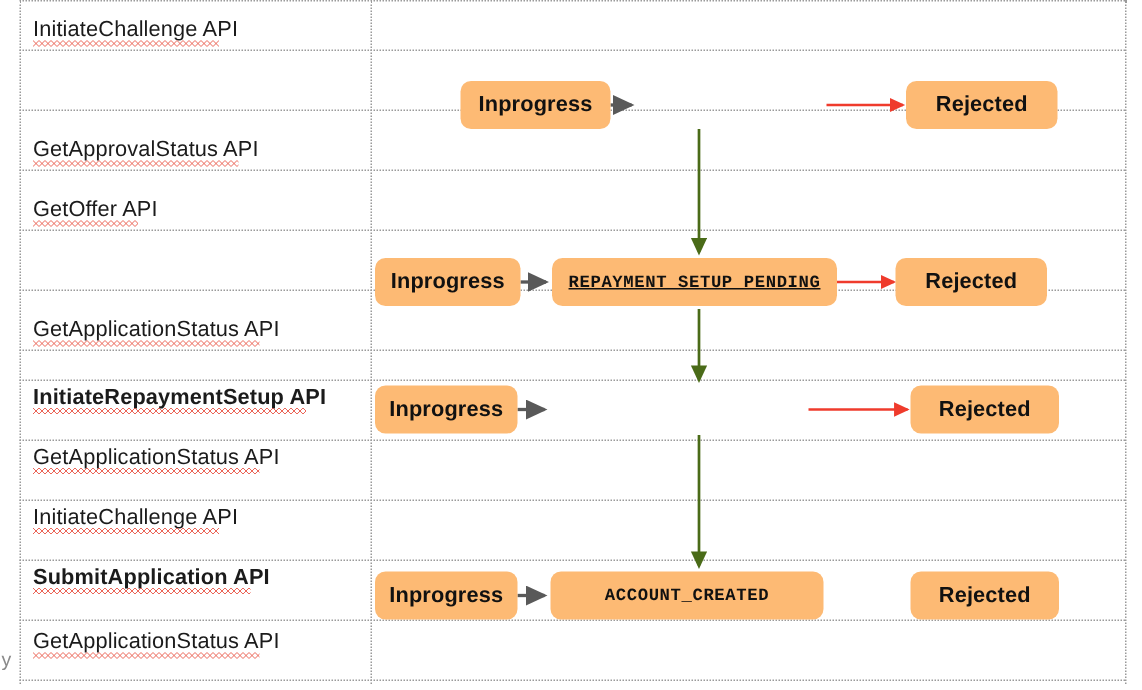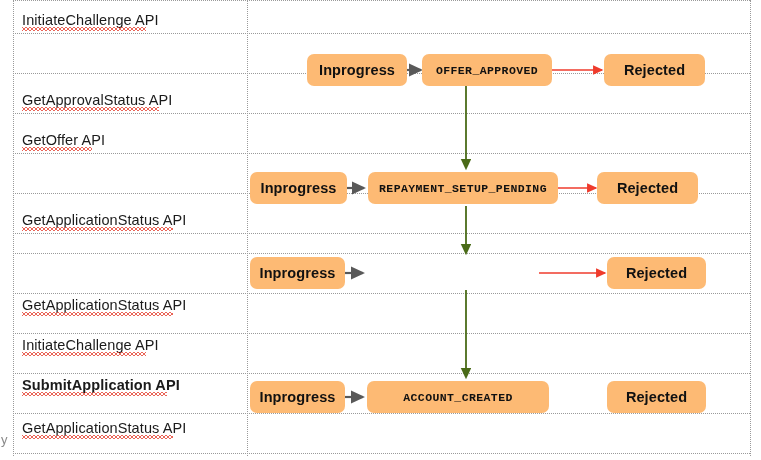--- a/index.html
+++ b/index.html
@@ -148,20 +148,23 @@
   </div>
   <div class="api-row" style="top:80px">
     <span class="api-label">GetApprovalStatus API</span>
   </div>
   <div class="api-row" style="top:120px">
     <span class="api-label">GetOffer API</span>
   </div>
   <div class="api-row" style="top:200px">
     <span class="api-label">GetApplicationStatus API</span>
   </div>
+  <div class="api-row" style="top:245px">
+    <span class="api-label bold">InitiateRepaymentSetup API</span>
+  </div>
   <div class="api-row" style="top:285px">
     <span class="api-label">GetApplicationStatus API</span>
   </div>
   <div class="api-row" style="top:325px">
     <span class="api-label">InitiateChallenge API</span>
   </div>
   <div class="api-row" style="top:365px">
     <span class="api-label bold">SubmitApplication API</span>
   </div>
   <div class="api-row" style="top:408px">
@@ -194,25 +197,24 @@
     <line x1="539" y1="273" x2="605" y2="273" stroke="#ef3b2c" stroke-width="1.6" marker-end="url(#head-red)"></line>
 
     <line x1="345" y1="397" x2="363" y2="397" stroke="#595959" stroke-width="2.2" marker-end="url(#head-gray)"></line>
 
     <line x1="466" y1="86" x2="466" y2="168" stroke="#4a6b18" stroke-width="1.8" marker-end="url(#head-green)"></line>
     <line x1="466" y1="206" x2="466" y2="253" stroke="#4a6b18" stroke-width="1.8" marker-end="url(#head-green)"></line>
     <line x1="466" y1="290" x2="466" y2="377" stroke="#4a6b18" stroke-width="1.8" marker-end="url(#head-green)"></line>
   </svg>
 
   <div class="node status" style="left:307px; top:54px;  width:100px; height:32px;">Inprogress</div>
-  <div class="node state" style="left:422px; top:54px;  width:130px; height:32px;">OFFER_APPROVED</div>
   <div class="node status" style="left:604px; top:54px;  width:101px; height:32px;">Rejected</div>
 
   <div class="node status" style="left:250px; top:172px; width:97px;  height:32px;">Inprogress</div>
-  <div class="node state" style="left:368px; top:172px; width:190px; height:32px;">REPAYMENT_SETUP_PENDING</div>
+  <div class="node state" style="left:368px; top:172px; width:190px; height:32px;text-decoration:underline;">REPAYMENT_SETUP_PENDING</div>
   <div class="node status" style="left:597px; top:172px; width:101px; height:32px;">Rejected</div>
 
   <div class="node status" style="left:250px; top:257px; width:95px;  height:32px;">Inprogress</div>
   <div class="node status" style="left:607px; top:257px; width:99px;  height:32px;">Rejected</div>
 
   <div class="node status" style="left:250px; top:381px; width:95px;  height:32px;">Inprogress</div>
   <div class="node state" style="left:367px; top:381px; width:182px; height:32px;text-align:right;">ACCOUNT_CREATED</div>
   <div class="node status" style="left:607px; top:381px; width:99px;  height:32px;">Rejected</div>
 
   <span class="stray-y">y</span>

